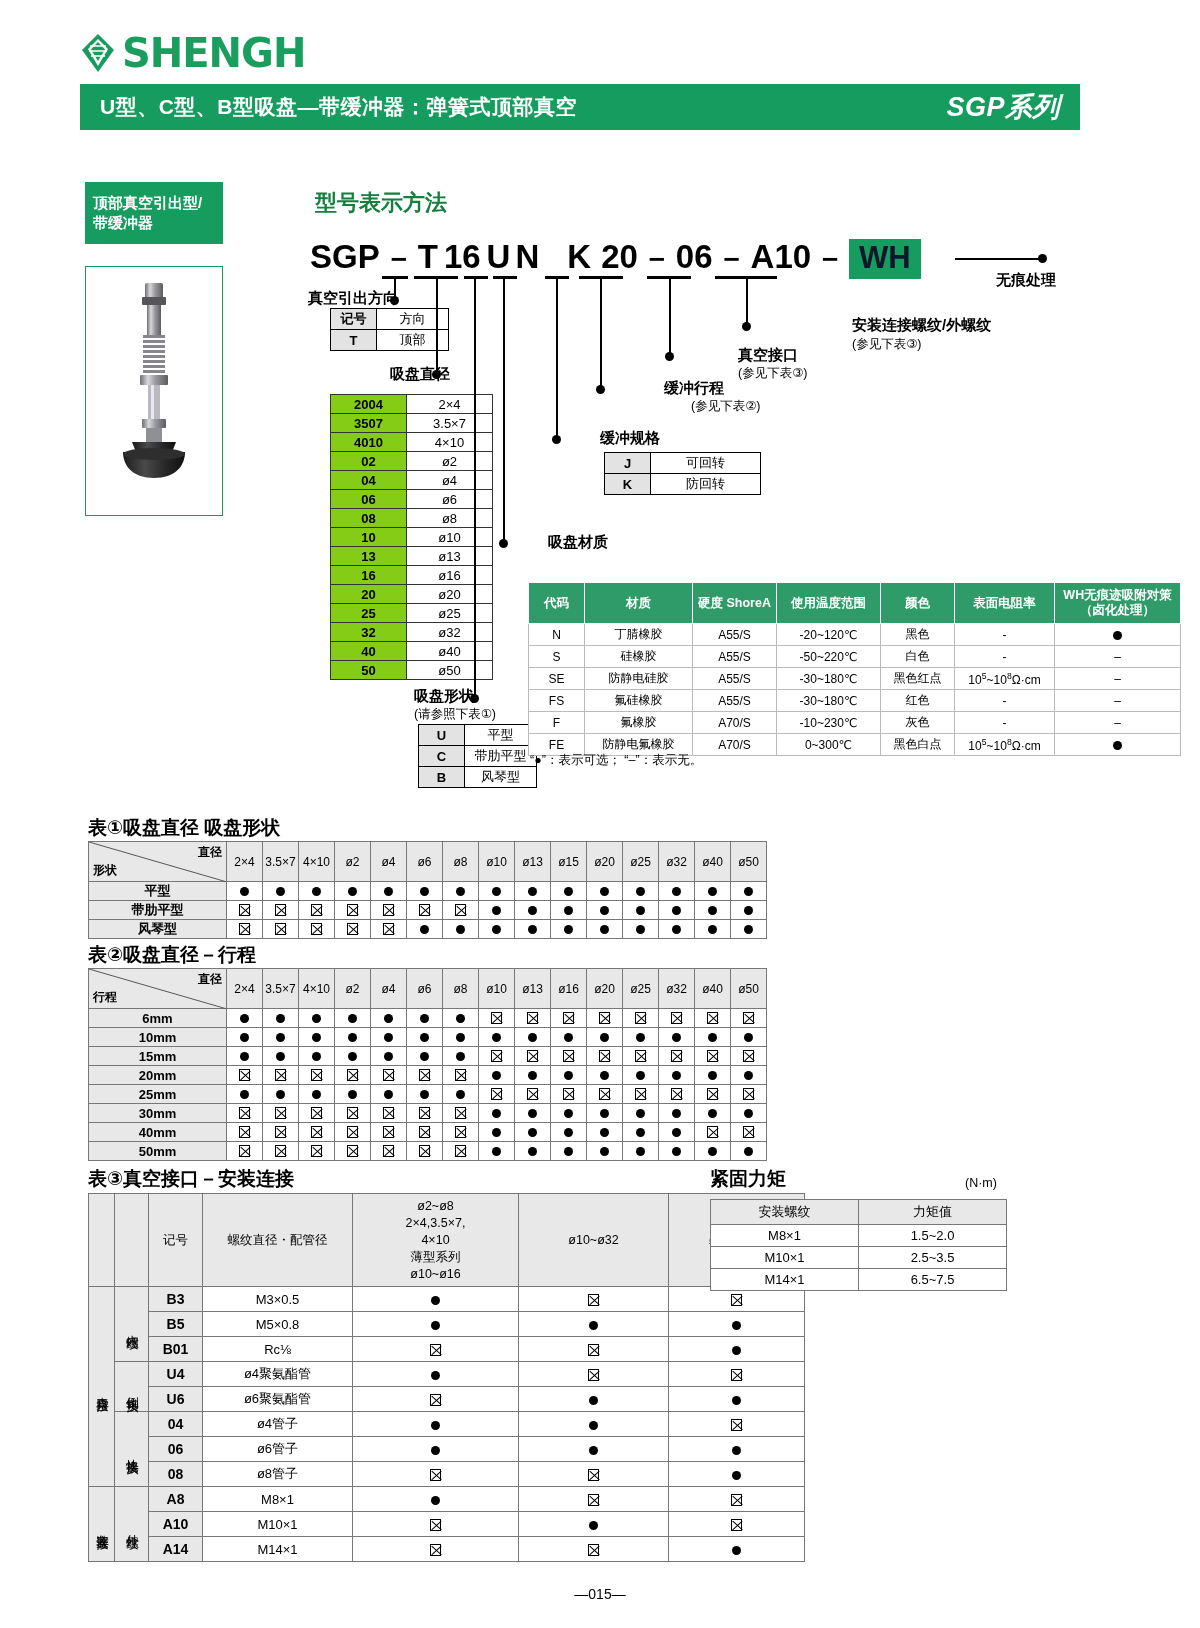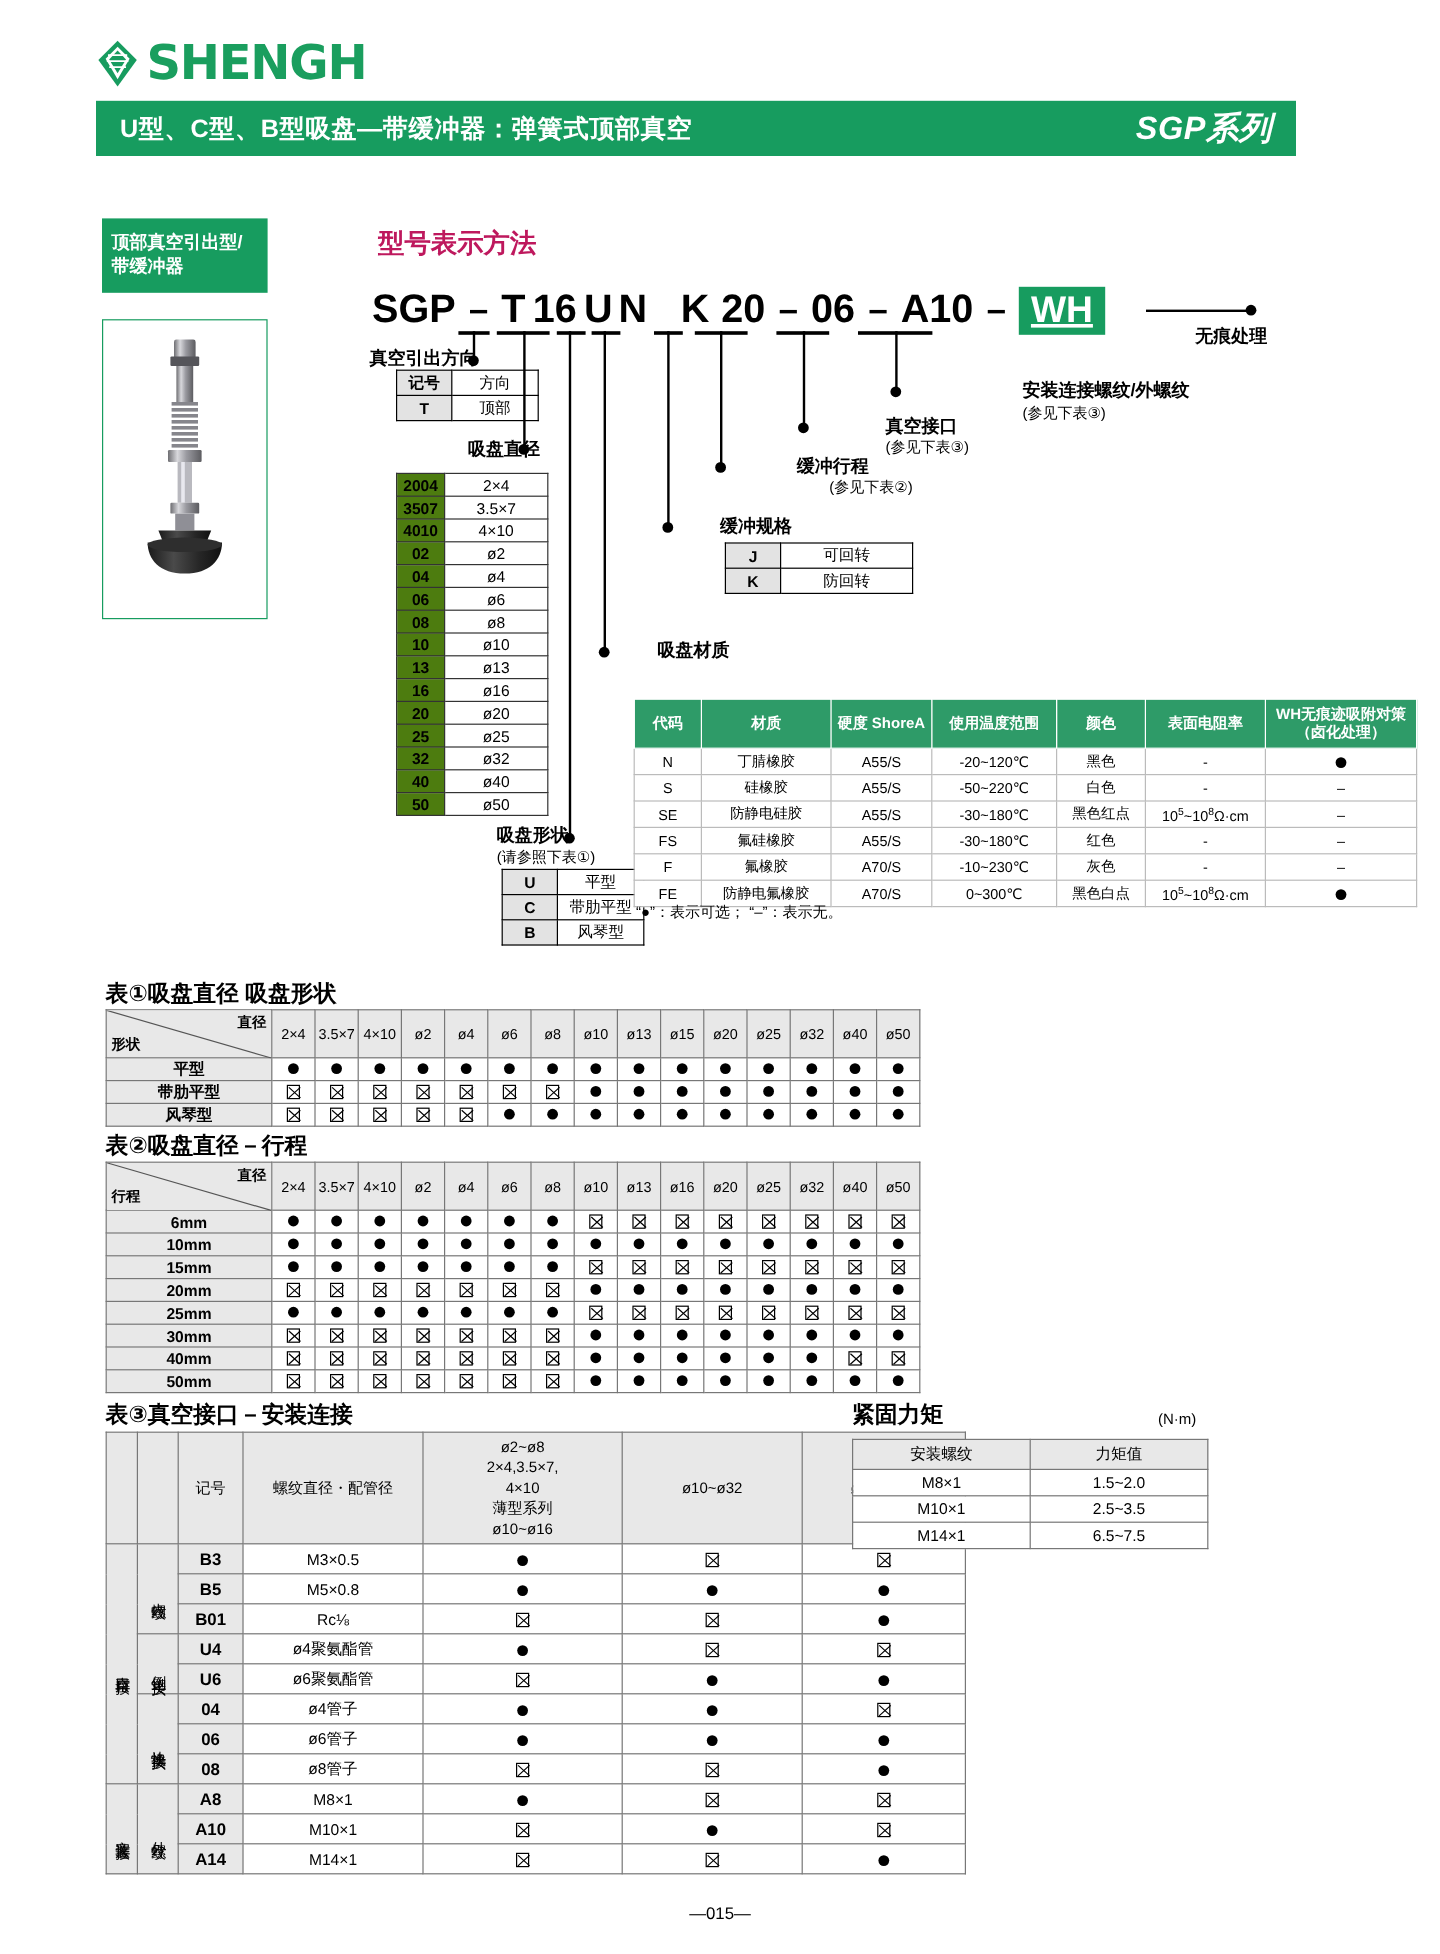--- a/index.html
+++ b/index.html
@@ -33,48 +33,48 @@
     background: #179c5f; color: #fff; font-size: 15px; font-weight: bold;
     display: flex; flex-direction: column; justify-content: center; padding-left: 8px; line-height: 1.35;
   }
   .prod-img-box {
     position: absolute; left: 85px; top: 266px; width: 138px; height: 250px;
     border: 1px solid #179c5f; background: #fff;
   }
   .sucker { position: absolute; left: 50%; top: 12px; transform: translateX(-50%); }
 
   
-  .h-green { position: absolute; color: #be185d; font-size: 22px; font-weight: bold; }
+  .h-green { position: absolute; color: #15803d; font-size: 22px; font-weight: bold; }
   .h-black { position: absolute; color: #000; font-size: 19px; font-weight: bold; }
 
   
   .modelcode { position: absolute; left: 310px; top: 238px; display: flex; align-items: baseline; }
   .mc { font-size: 33px; font-weight: bold; font-family: "Liberation Sans", sans-serif; letter-spacing: 0; }
   .mc-dash { font-size: 30px; font-weight: bold; padding: 0 4px; }
-  .mc-wh { background: #179c5f; color: #ffffff; padding: 1px 10px 3px 10px; font-size: 31px; font-weight: bold; text-decoration: underline; }
+  .mc-wh { background: #179c5f; color: #0f172a; padding: 1px 10px 3px 10px; font-size: 31px; font-weight: bold; }
 
   
   .vline { position: absolute; background: #000; width: 2px; }
   .hline { position: absolute; background: #000; height: 2px; }
   .uline { position: absolute; background: #000; height: 3px; }
   .dot { position: absolute; width: 9px; height: 9px; background: #000; border-radius: 50%; }
 
   
   table.mini { border-collapse: collapse; position: absolute; font-size: 13px; }
   table.mini td { border: 1px solid #000; padding: 1px 6px; text-align: center; background: #fff; white-space: nowrap; }
   table.mini td.k { background: #e3e3e3; font-weight: bold; width: 46px; }
   table.mini td.v { min-width: 72px; }
 
   .lbl { position: absolute; font-size: 15px; font-weight: bold; white-space: nowrap; }
   .sub { position: absolute; font-size: 12.5px; white-space: nowrap; }
 
   
   table.dia { border-collapse: collapse; position: absolute; left: 330px; top: 394px; font-size: 13px; }
   table.dia td { border: 1px solid #333; padding: 1px 4px; text-align: center; height: 19px; }
-  table.dia td.c { background: #4d7c0f; font-weight: bold; width: 40px; }
+  table.dia td.c { background: #84cc16; font-weight: bold; width: 76px; }
   table.dia td.d { background: #fff; width: 86px; }
 
   
   table.mat { border-collapse: collapse; position: absolute; left: 528px; top: 582px; font-size: 12px; }
   table.mat th {
     background: #2e9b68; color: #fff; border: 1px solid #fff; font-weight: bold;
     padding: 5px 4px; font-size: 12.5px; line-height: 1.2;
   }
   table.mat td { border: 1px solid #bbb; text-align: center; padding: 2px 4px; height: 20px; background: #fff; font-size: 12px; }
   table.mat td.nar { white-space: nowrap; }

